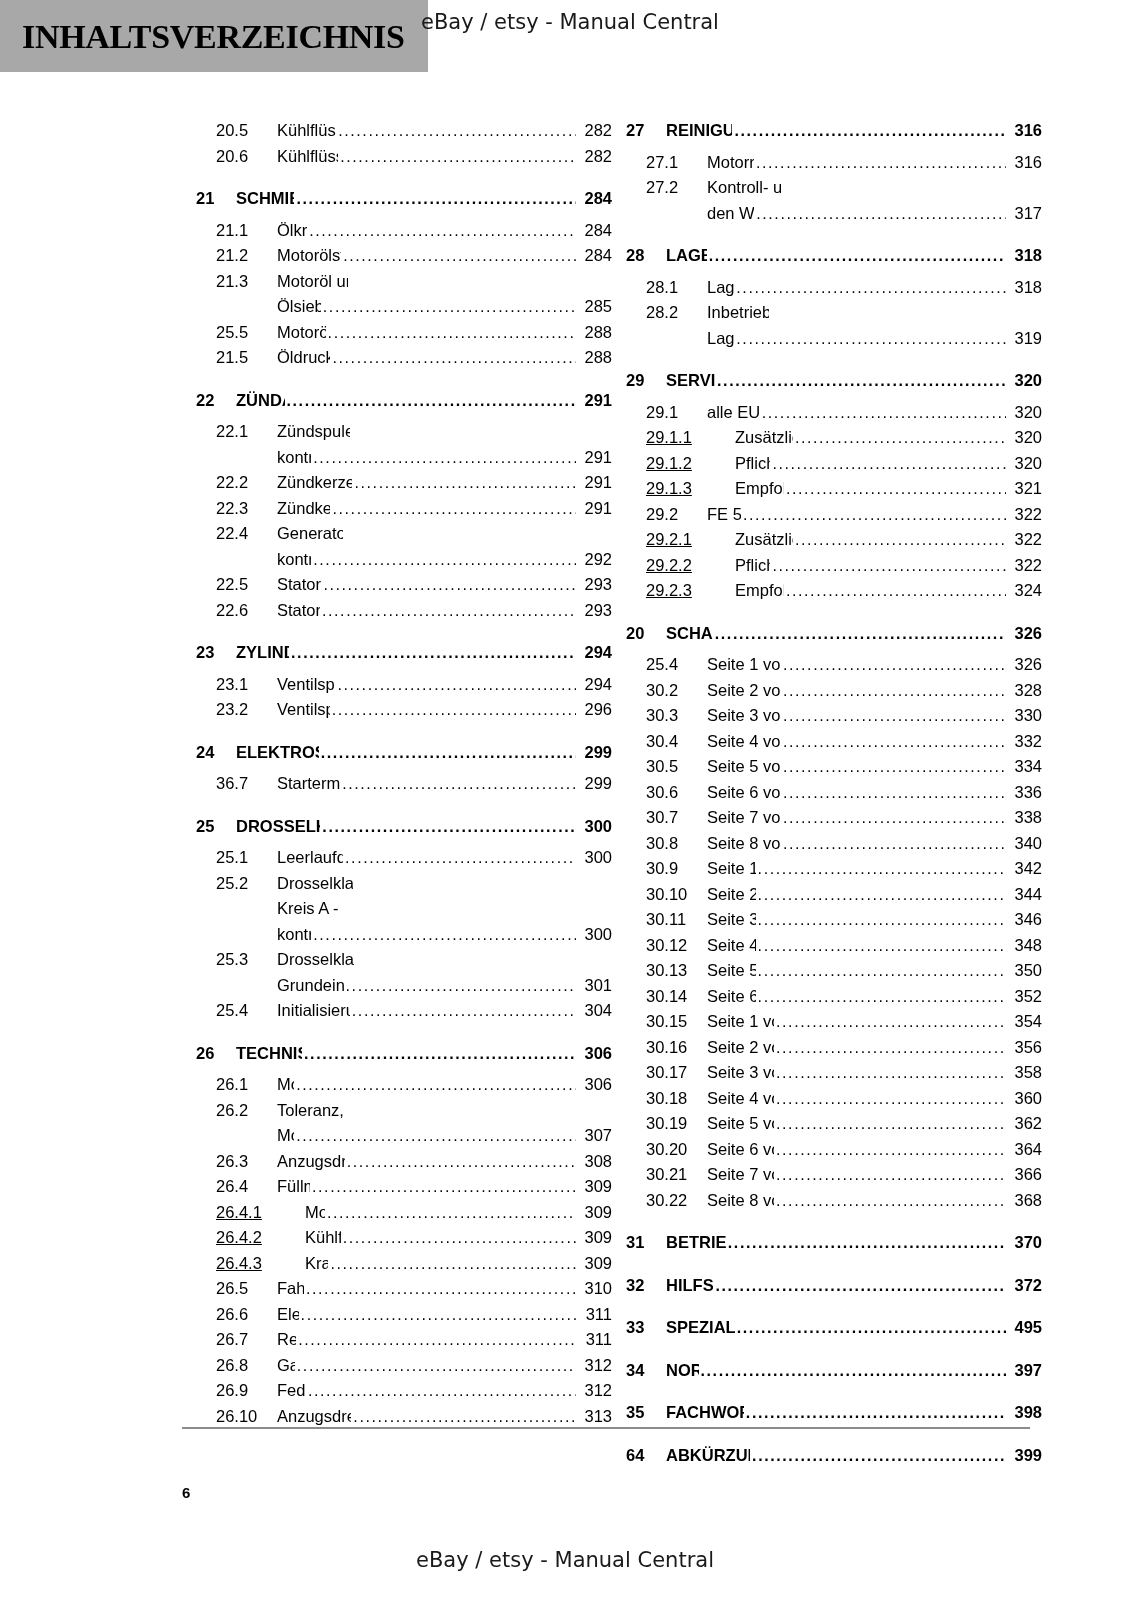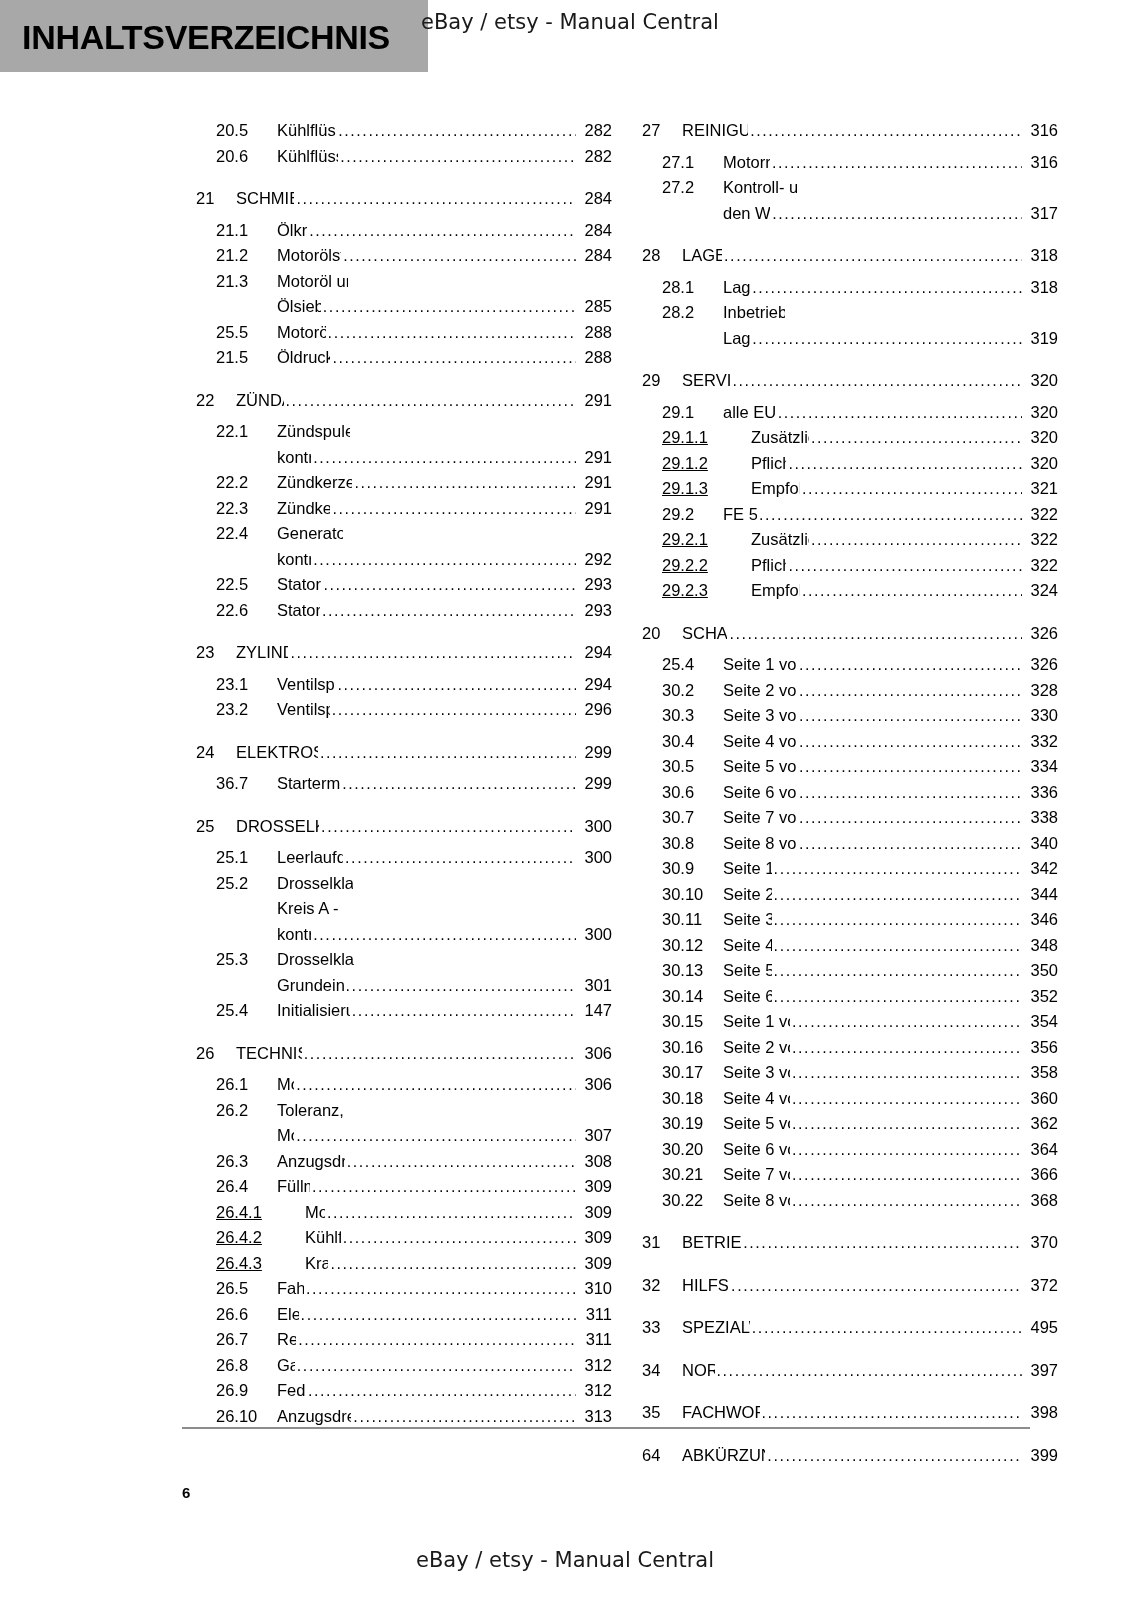--- a/index.html
+++ b/index.html
@@ -27,59 +27,61 @@
   }
   #header-title {
     position: absolute;
     left: 22px;
     top: 18px;
     font-size: 34px;
     font-weight: bold;
     letter-spacing: -0.3px;
     color: #000;
     white-space: nowrap;
+    font-family: Liberation Serif, serif;
   }
   #header-watermark {
     position: absolute;
     left: 421px;
     top: 10px;
     font-size: 21px;
     color: #1a1a1a;
     font-family: "DejaVu Sans", sans-serif;
     white-space: nowrap;
   }
 
   
   #content {
     position: absolute;
     left: 0;
     top: 118px;
     width: 1130px;
     display: flex;
-    gap: 16px;
+    gap: 0px;
   }
   .column {
     width: 430px;
     flex: 0 0 430px;
   }
   #col-left  { margin-left: 182px; }
   #col-right { margin-left: 0px; }
 
   
   .toc-entry {
     display: flex;
     align-items: baseline;
     font-size: 16.5px;
     line-height: 25.5px;
     color: #000;
     white-space: nowrap;
   }
   .toc-entry.level-1 {
     margin-top: 17px;
     margin-bottom: 6px;
+    font-weight: bold;
   }
   .toc-entry.level-1:first-child { margin-top: 0; }
   .toc-entry.level-2,
   .toc-entry.level-3 { margin-top: 0px; }
 
   .num {
     flex: 0 0 auto;
     text-align: left;
   }
   .level-1 .num { width: 40px; margin-left: 14px; }
@@ -411,21 +413,21 @@
             <span class="leader">..................................................................................................................</span>
             <span class="page">301</span>
           </span>
         </div>
       </div>
       <div class="toc-entry level-2">
         <span class="num">25.4</span>
         <span class="title-wrap">
           <span class="title">Initialisierungslauf durchführen</span>
           <span class="leader">..................................................................................................................</span>
-          <span class="page">147</span>
+          <span class="page">304</span>
         </span>
       </div>
       <div class="toc-entry level-1">
         <span class="num">26</span>
         <span class="title-wrap">
           <span class="title">TECHNISCHE DATEN</span>
           <span class="leader">..................................................................................................................</span>
           <span class="page">306</span>
         </span>
       </div>

